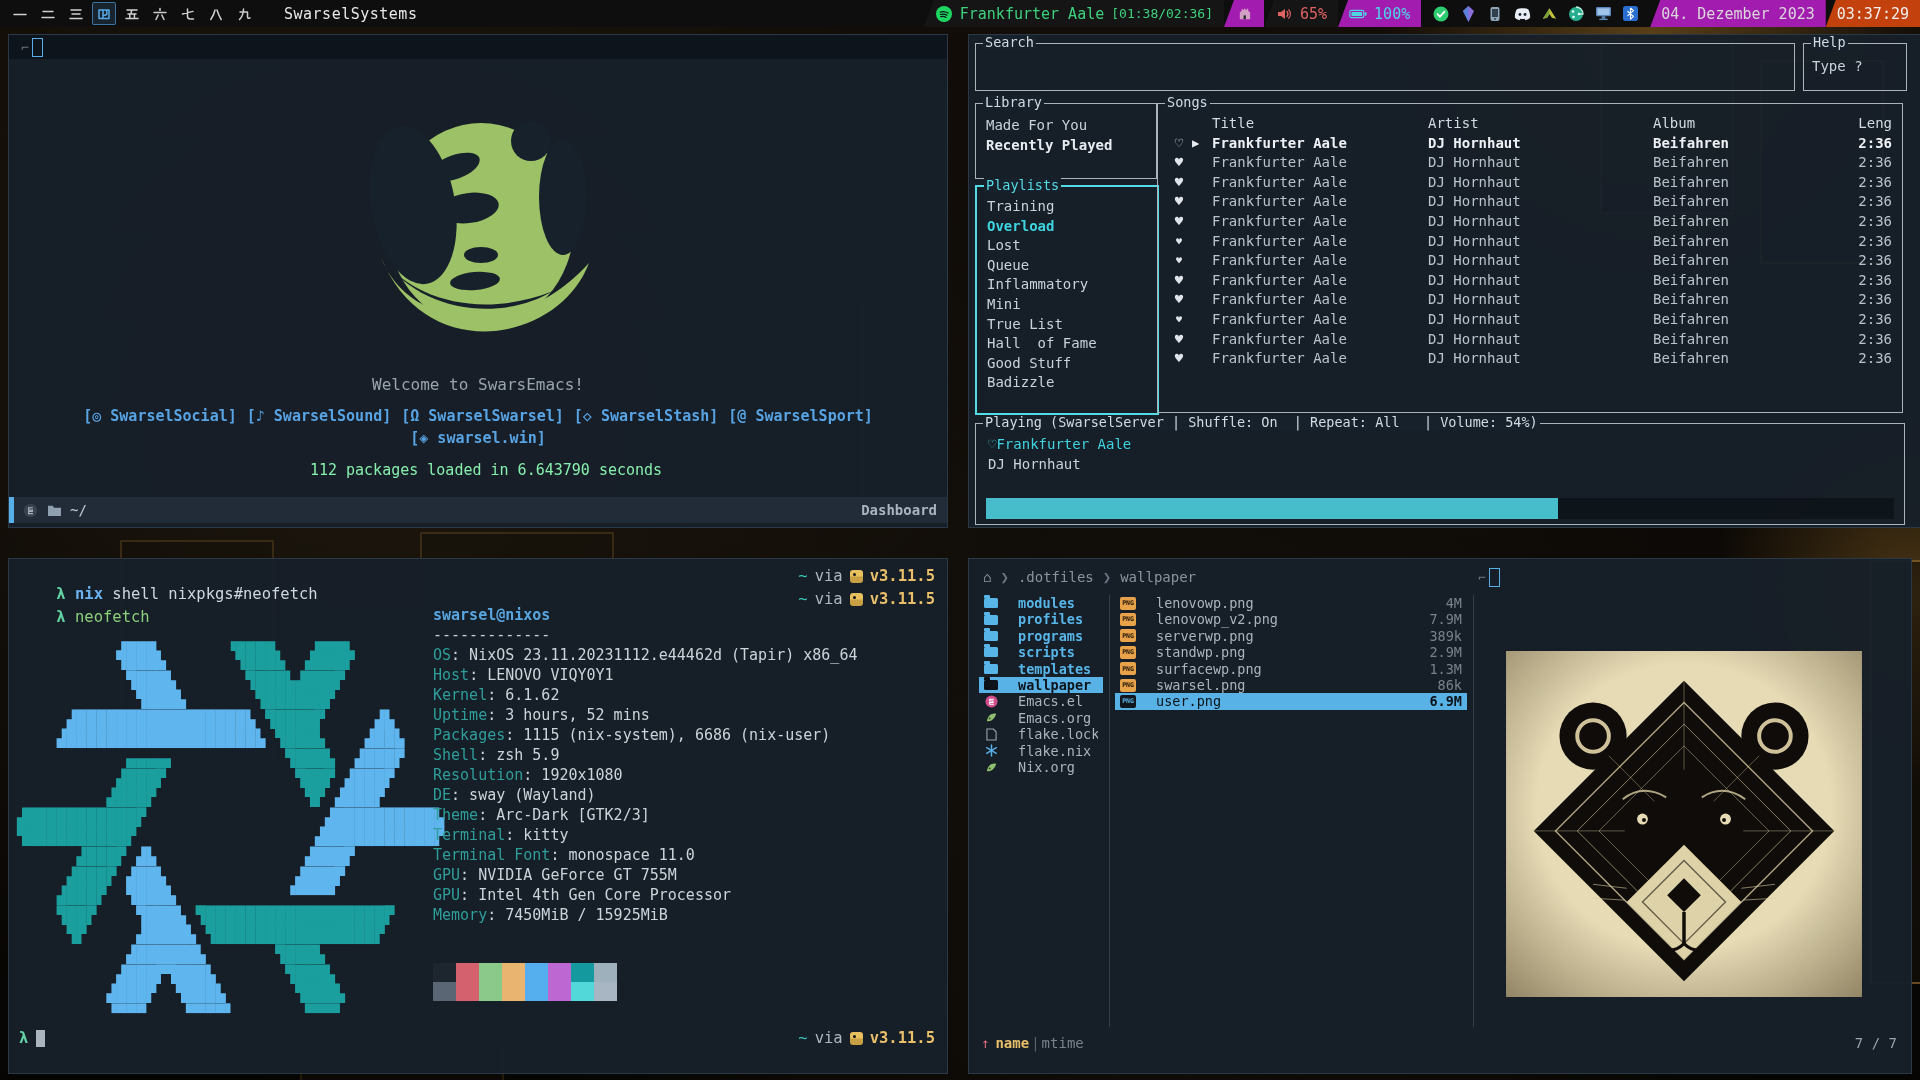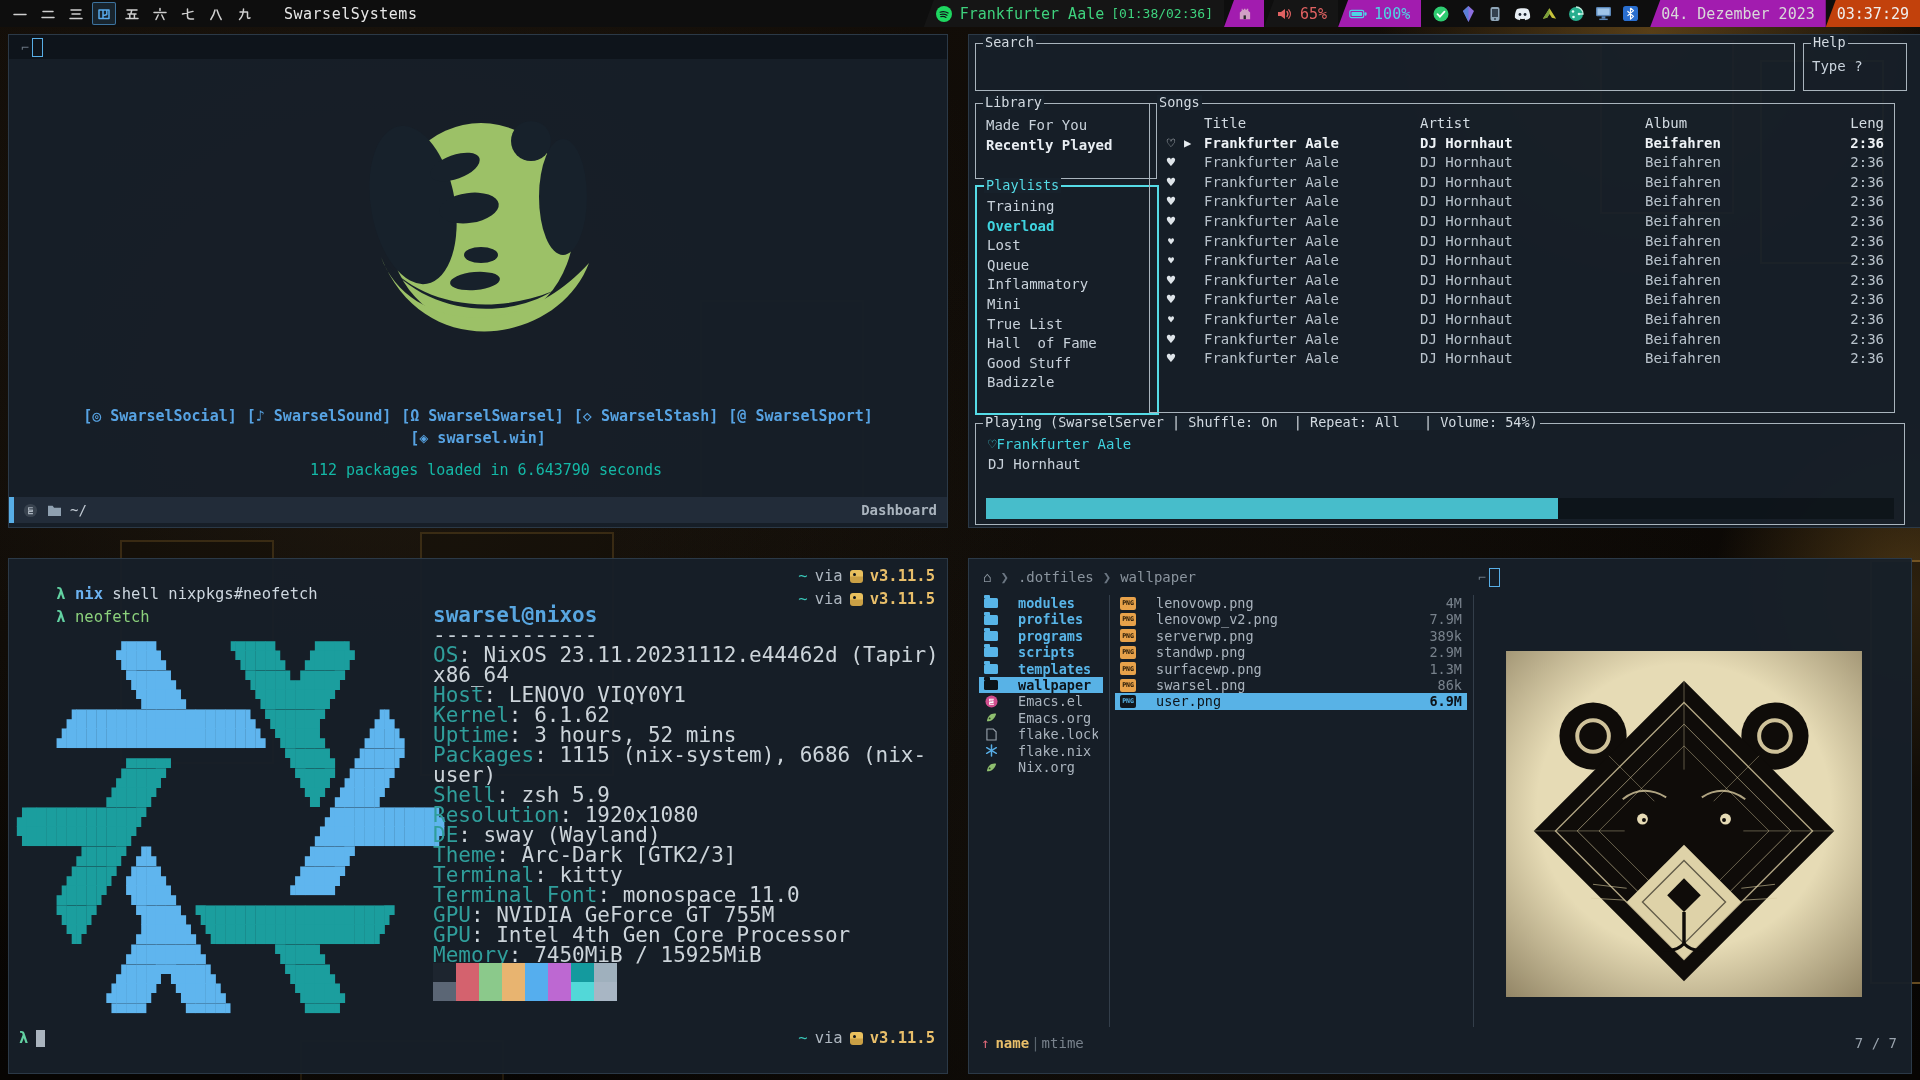--- a/index.html
+++ b/index.html
@@ -42,21 +42,21 @@
   
   #emacs-tabbar{position:absolute;left:0;top:0;right:0;height:24px;background:rgba(13,19,26,.85);
                 display:flex;align-items:center;padding-left:12px;gap:3px}
   .cursor-mark{color:#6a7682;font-size:13px}
   .cursor-box{display:inline-block;width:9px;height:17px;border:1px solid #58aee6}
   #emacs-logo{position:absolute;left:50%;top:70px;transform:translateX(-50%)}
   #emacs-welcome{position:absolute;left:0;right:0;top:340px;text-align:center;color:#9aa4ad;font-size:16px}
   #emacs-links{position:absolute;left:0;right:0;top:372px;text-align:center;color:#57a3e3;font-weight:bold;font-size:15px}
   #emacs-links .dash-link{margin:0 5px;cursor:pointer}
   #emacs-sitelink{position:absolute;left:0;right:0;top:394px;text-align:center;color:#57a3e3;font-weight:bold;font-size:15px}
-  #emacs-load{position:absolute;left:16px;right:0;top:426px;text-align:center;color:#14b8a6;font-size:15px}
+  #emacs-load{position:absolute;left:16px;right:0;top:426px;text-align:center;color:#86efac;font-size:15px}
   #emacs-modeline{position:absolute;left:0;right:0;top:462px;height:26px;background:rgba(35,46,60,.9);
                   display:flex;align-items:center;gap:8px;padding:0 10px}
   #modeline-accent{width:5px;height:26px;background:#58aee6;margin-left:-10px}
   .ml-ic{width:16px;height:16px;display:inline-flex;align-items:center;justify-content:center}
   #emacs-mode{margin-left:auto;color:#aab4be;font-weight:bold;font-size:14px}
   #emacs-path{color:#c1cad3;font-size:14px}
   
   .box{position:absolute;border:1px solid #a9b4bd}
   .box .lbl{position:absolute;top:-9px;left:7px;background:#17212b;padding:0 2px;font-size:13.5px;color:#d3dbe2;line-height:15px}
   .box.cyan{border:2px solid #55dbe6}
@@ -78,21 +78,21 @@
   #progress-track{position:absolute;left:10px;right:10px;top:74px;height:21px;background:rgba(8,12,17,.55)}
   #progress-fill{height:100%;background:#4cccda;opacity:.92}
   
   #term-win .tline{position:absolute;left:10px;white-space:pre;font-size:15.5px}
   .rprompt{position:absolute;right:12px;white-space:pre;font-size:15.5px;display:flex;gap:7px;align-items:center}
   .rp-cwd{color:#39c6b8}.rp-via{color:#aeb7c0}.rp-ver{color:#e9bf6a;font-weight:bold}
   .py-ic{display:inline-block;width:13px;height:13px;border-radius:3px;
          background:linear-gradient(180deg,#e9c05e 48%,#caa045 52%);position:relative}
   .py-ic:after{content:"";position:absolute;left:3px;top:3px;width:3px;height:3px;border-radius:50%;background:#10151b}
   #nix-logo{position:absolute;left:8px;top:56px;font-size:16.5px;line-height:19.6px}
-  #nf-info{position:absolute;left:424px;top:46px;font-size:21px;line-height:20px}
+  #nf-info{position:absolute;left:424px;top:46px;font-size:15px;line-height:20px}
   .nf-title{color:#58a6e0;font-weight:bold}
   .nf-sep{color:#c6cfd7}
   .nf-lab{color:#2f9e9b;font-weight:normal}
   .nf-val{color:#ccd4da}
   #nf-palette{position:absolute;left:424px;top:404px}
   .pal-row{display:flex;height:19px}
   .pal-row div{width:23px;height:19px}
   #term-bottom{position:absolute;left:10px;top:470px;font-size:15.5px;display:flex;align-items:center;gap:8px}
   .block-cursor{display:inline-block;width:9px;height:17px;background:#aab4be}
   .lam{color:#62d2a2;font-weight:bold}
@@ -308,20 +308,21 @@
       <circle cx="168" cy="36" r="20" fill="#17212b"></circle>
       <ellipse cx="200" cy="92" rx="24" ry="58" fill="#17212b"></ellipse>
       <ellipse cx="106" cy="103" rx="30" ry="15" fill="#17212b" transform="rotate(-8 106 103)"></ellipse>
       <ellipse cx="118" cy="150" rx="17" ry="8" fill="#17212b"></ellipse>
       <ellipse cx="112" cy="176" rx="25" ry="9" fill="#17212b" transform="rotate(-5 112 176)"></ellipse>
       <ellipse cx="92" cy="62" rx="26" ry="12" fill="#17212b" transform="rotate(-20 92 62)"></ellipse>
       <path d="M18 152 C42 220 150 242 226 158 C196 238 62 262 18 152 Z" fill="#9cc167"></path>
       <path d="M18 152 C50 196 120 214 190 186 C140 216 60 210 18 152 Z" fill="#17212b"></path>
     </svg>
   </div>
+  <div id="emacs-welcome">Welcome to SwarsEmacs!</div>
   <div id="emacs-links"><span class="dash-link">[◎ SwarselSocial]</span><span class="dash-link">[♪ SwarselSound]</span><span class="dash-link">[Ω SwarselSwarsel]</span><span class="dash-link">[◇ SwarselStash]</span><span class="dash-link">[@ SwarselSport]</span></div>
   <div id="emacs-sitelink"><span class="dash-link">[◈ swarsel.win]</span></div>
   <div id="emacs-load">112 packages loaded in 6.643790 seconds</div>
   <div id="emacs-modeline">
     <div id="modeline-accent"></div>
     <span class="ml-ic">
       <svg width="15" height="15" viewBox="0 0 16 16">
           <circle cx="8" cy="8" r="7" fill="#39434f"></circle>
           <path d="M10.5 5H6v2.4h4V9H6v2.4h4.6" stroke="#aab4be" stroke-width="1.2" fill="none"></path>
         </svg>
@@ -360,21 +361,21 @@
         <div class="row">Lost</div>
         <div class="row">Queue</div>
         <div class="row">Inflammatory</div>
         <div class="row">Mini</div>
         <div class="row">True List</div>
         <div class="row">Hall  of Fame</div>
         <div class="row">Good Stuff</div>
         <div class="row">Badizzle</div>
       </div>
   </div>
-  <div class="box" style="left:180px;top:68px;width:744px;height:308px">
+  <div class="box" style="left:188px;top:68px;width:744px;height:308px">
     <span class="lbl">Songs</span>
     <div style="padding:10px 8px 0" id="songs-table">
       <div class="songs-grid hdr">
         <span></span>
           <span></span>
         <span>Title</span>
         <span>Artist</span>
         <span>Album</span>
         <span class="len">Leng</span>
       </div>

